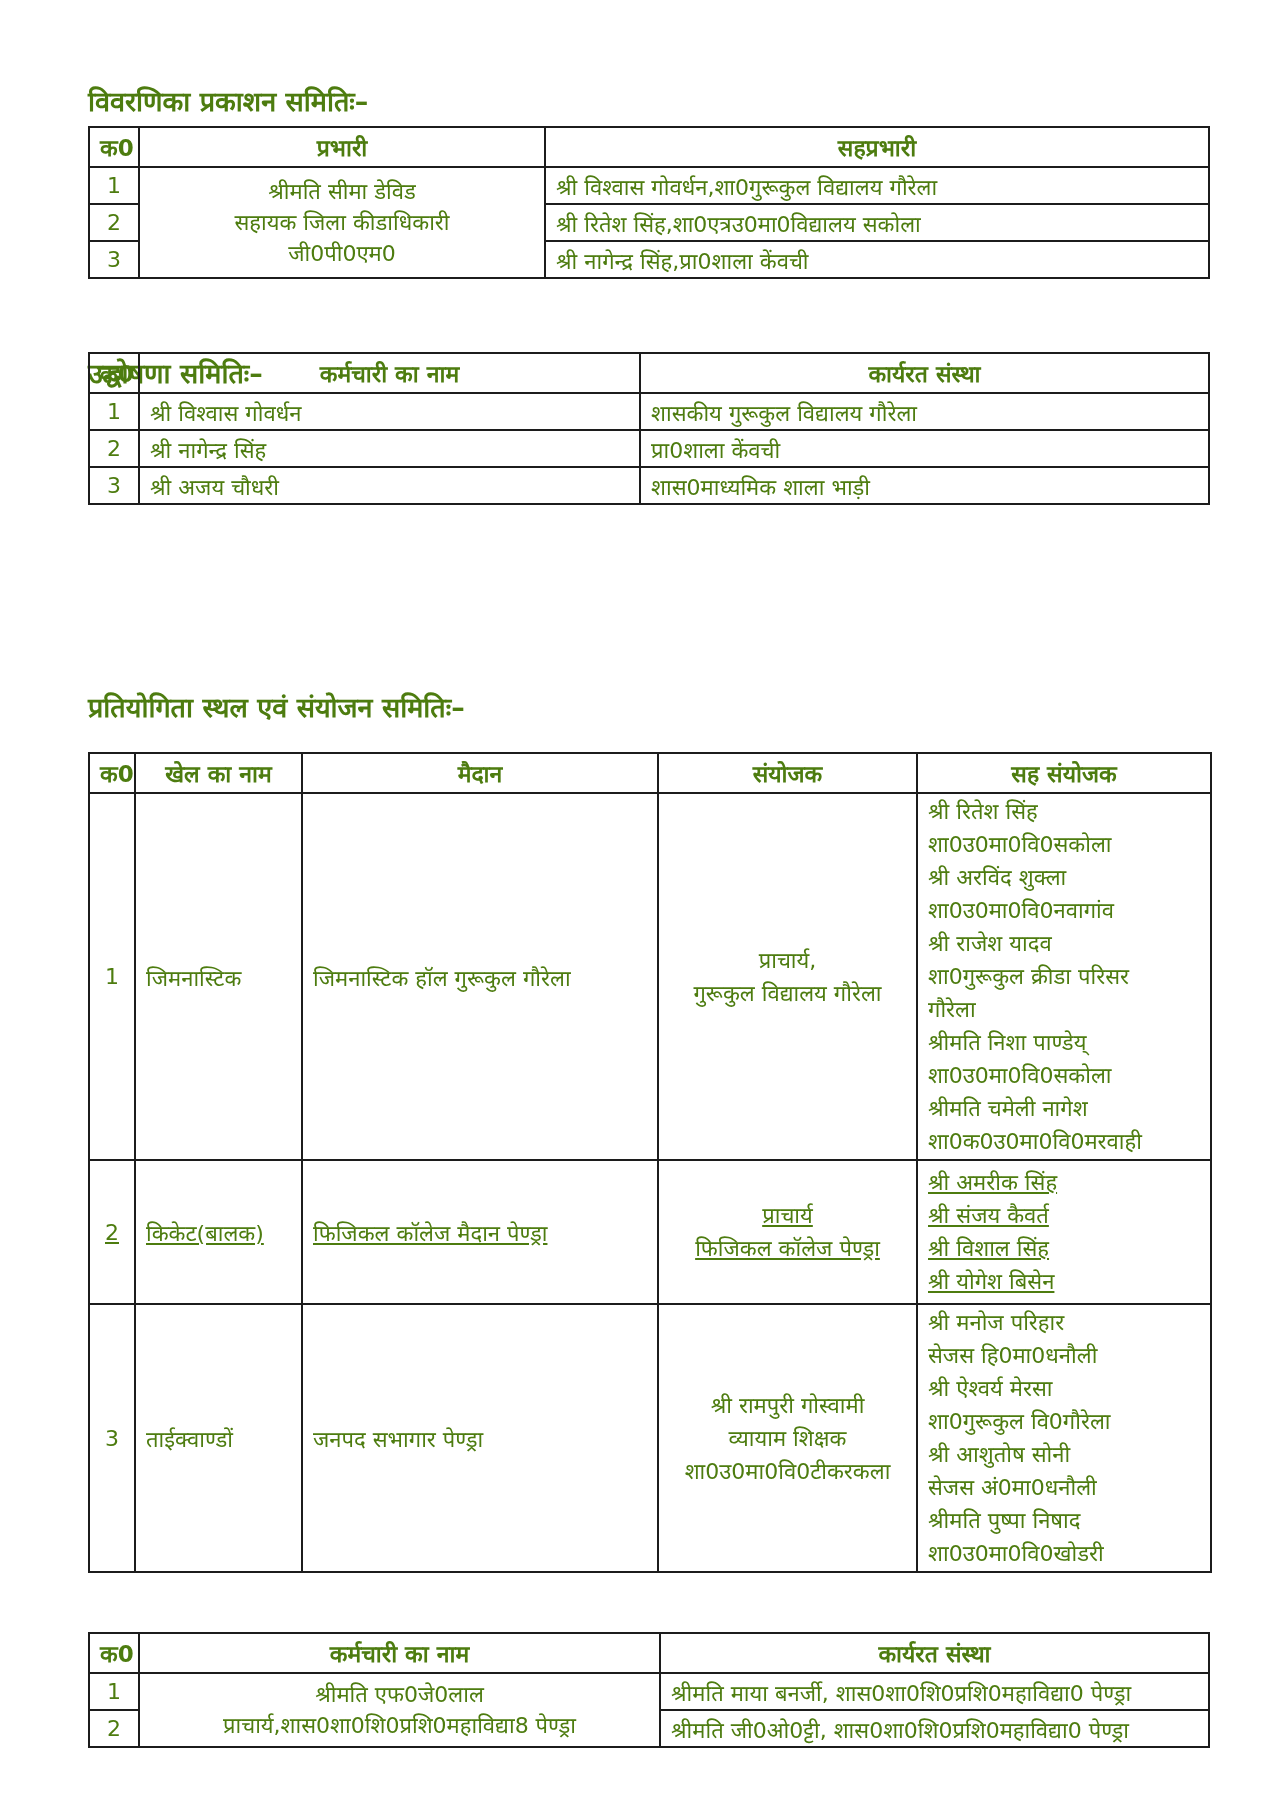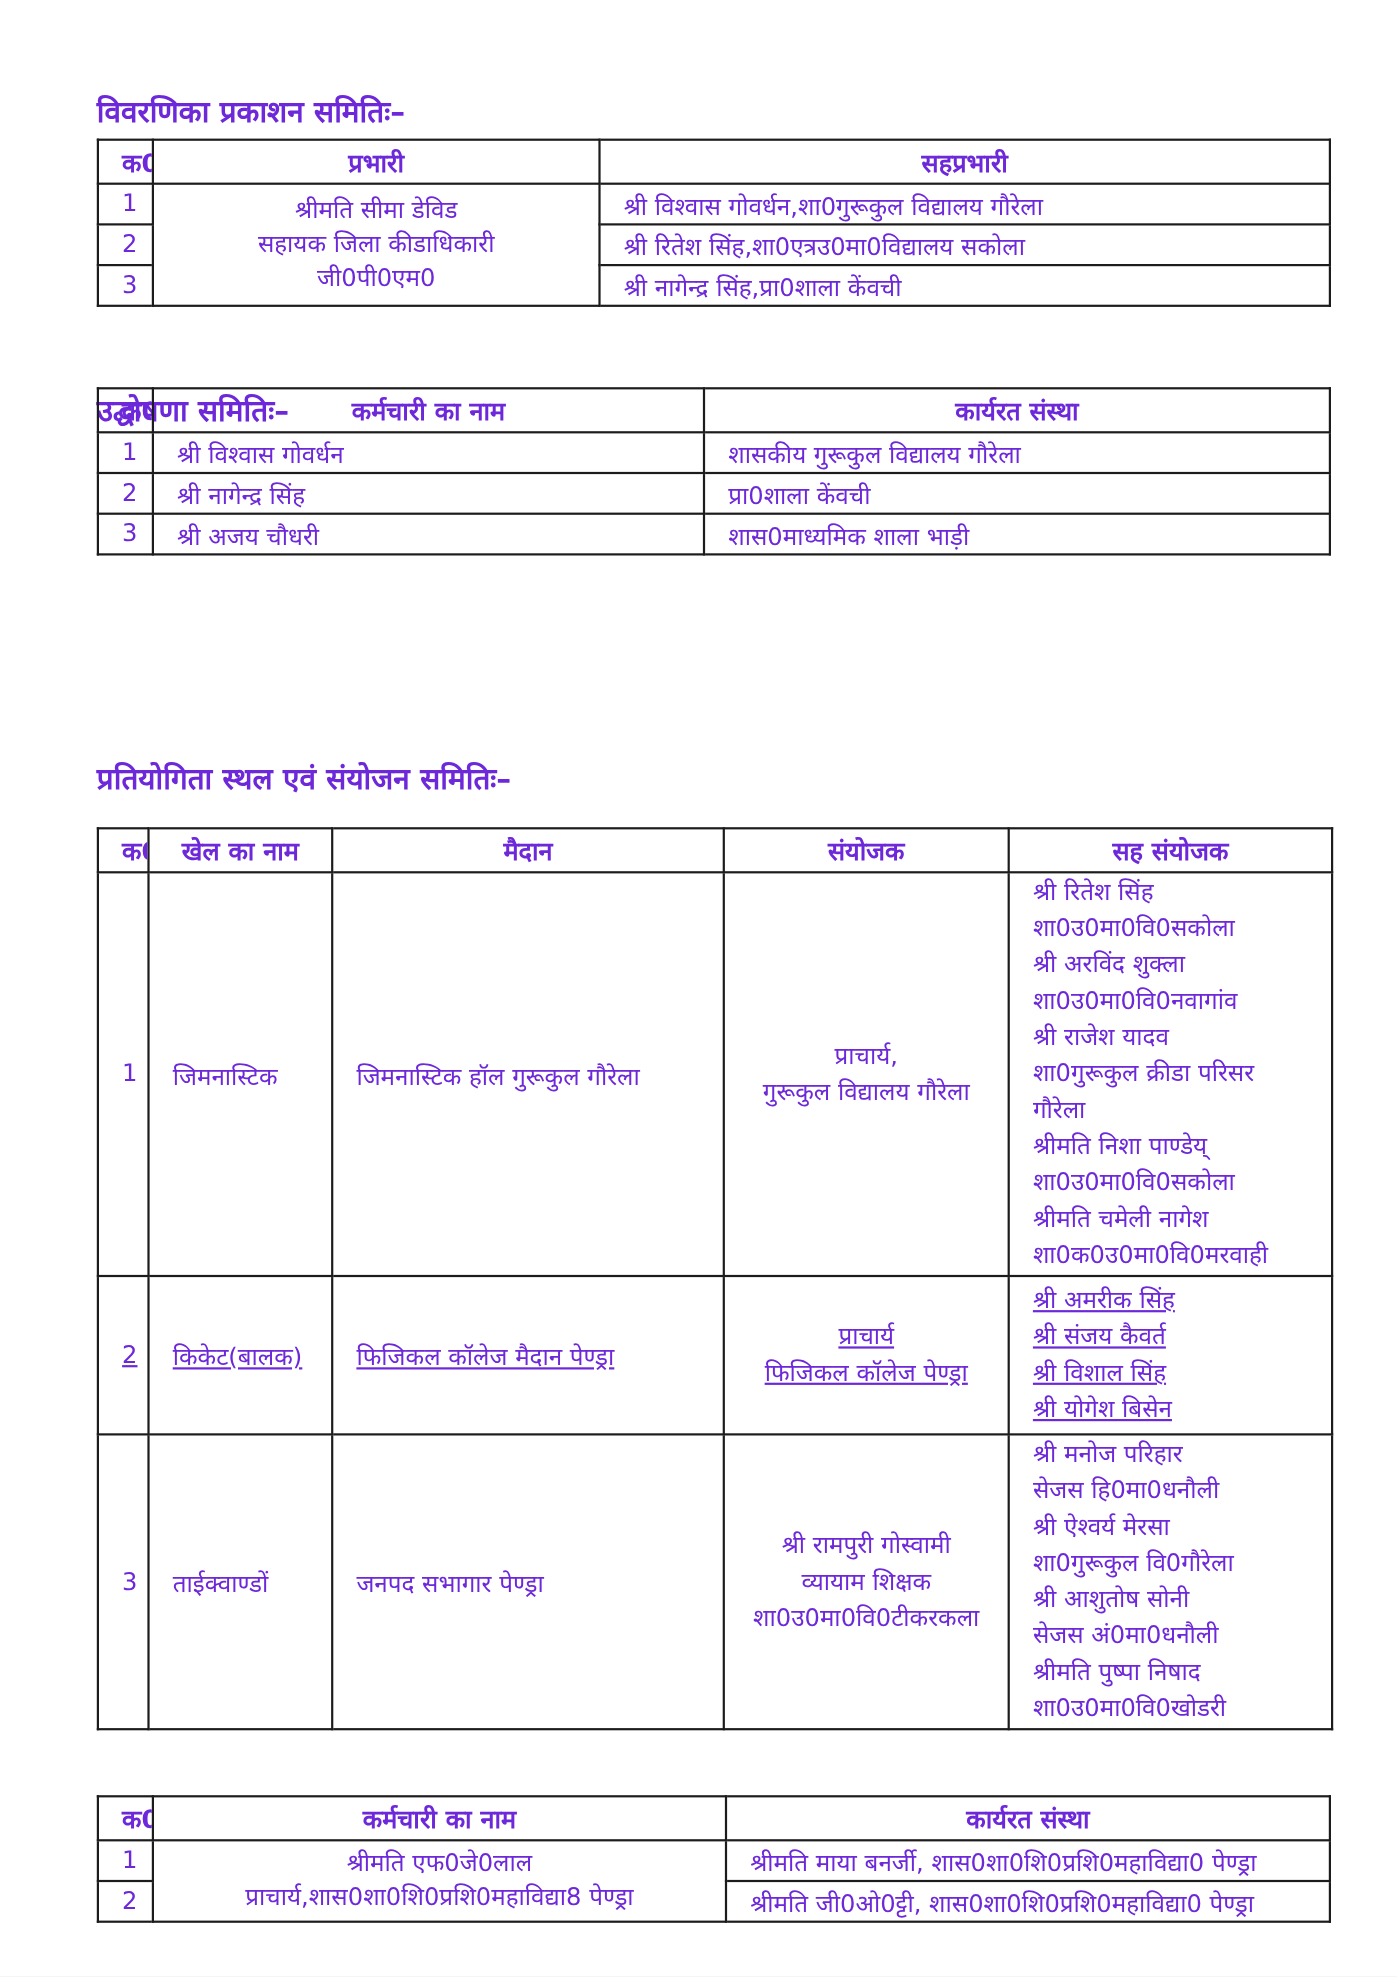--- a/index.html
+++ b/index.html
@@ -2,37 +2,37 @@
 <html><head>
 <meta charset="utf-8">
 <style>
   html,body { margin:0; padding:0; background:#e8e8e8; }
   .page {
     position:relative;
     width:1270px; height:1797px;
     margin:0 auto;
     background:#ffffff;
     font-family:"DejaVu Sans", sans-serif;
-    color:#6d28d9;
+    color:#4d7c0f;
   }
   .sec-title {
     position:absolute; left:88px;
     font-size:27px; font-weight:bold;
     white-space:nowrap;
   }
   table.cmt {
     position:absolute; left:88px;
     width:1122px;
     border-collapse:collapse;
     table-layout:fixed;
   }
   .cmt th, .cmt td {
     border:2px solid #1c1c1c;
     font-size:22px;
-    padding:1px 21px;
+    padding:1px 10px;
     vertical-align:middle;
     overflow:hidden;
   }
   .cmt th { font-weight:bold; text-align:center; height:36px; font-size:23px; }
   .cmt td { height:33px; }
   .num  { text-align:center; }
   .left { text-align:left;margin-left:41px; }
   .ctr  { text-align:center; }
   .vtop { vertical-align:top; }
   .mergedcell div { line-height:31px; text-align:center; }

